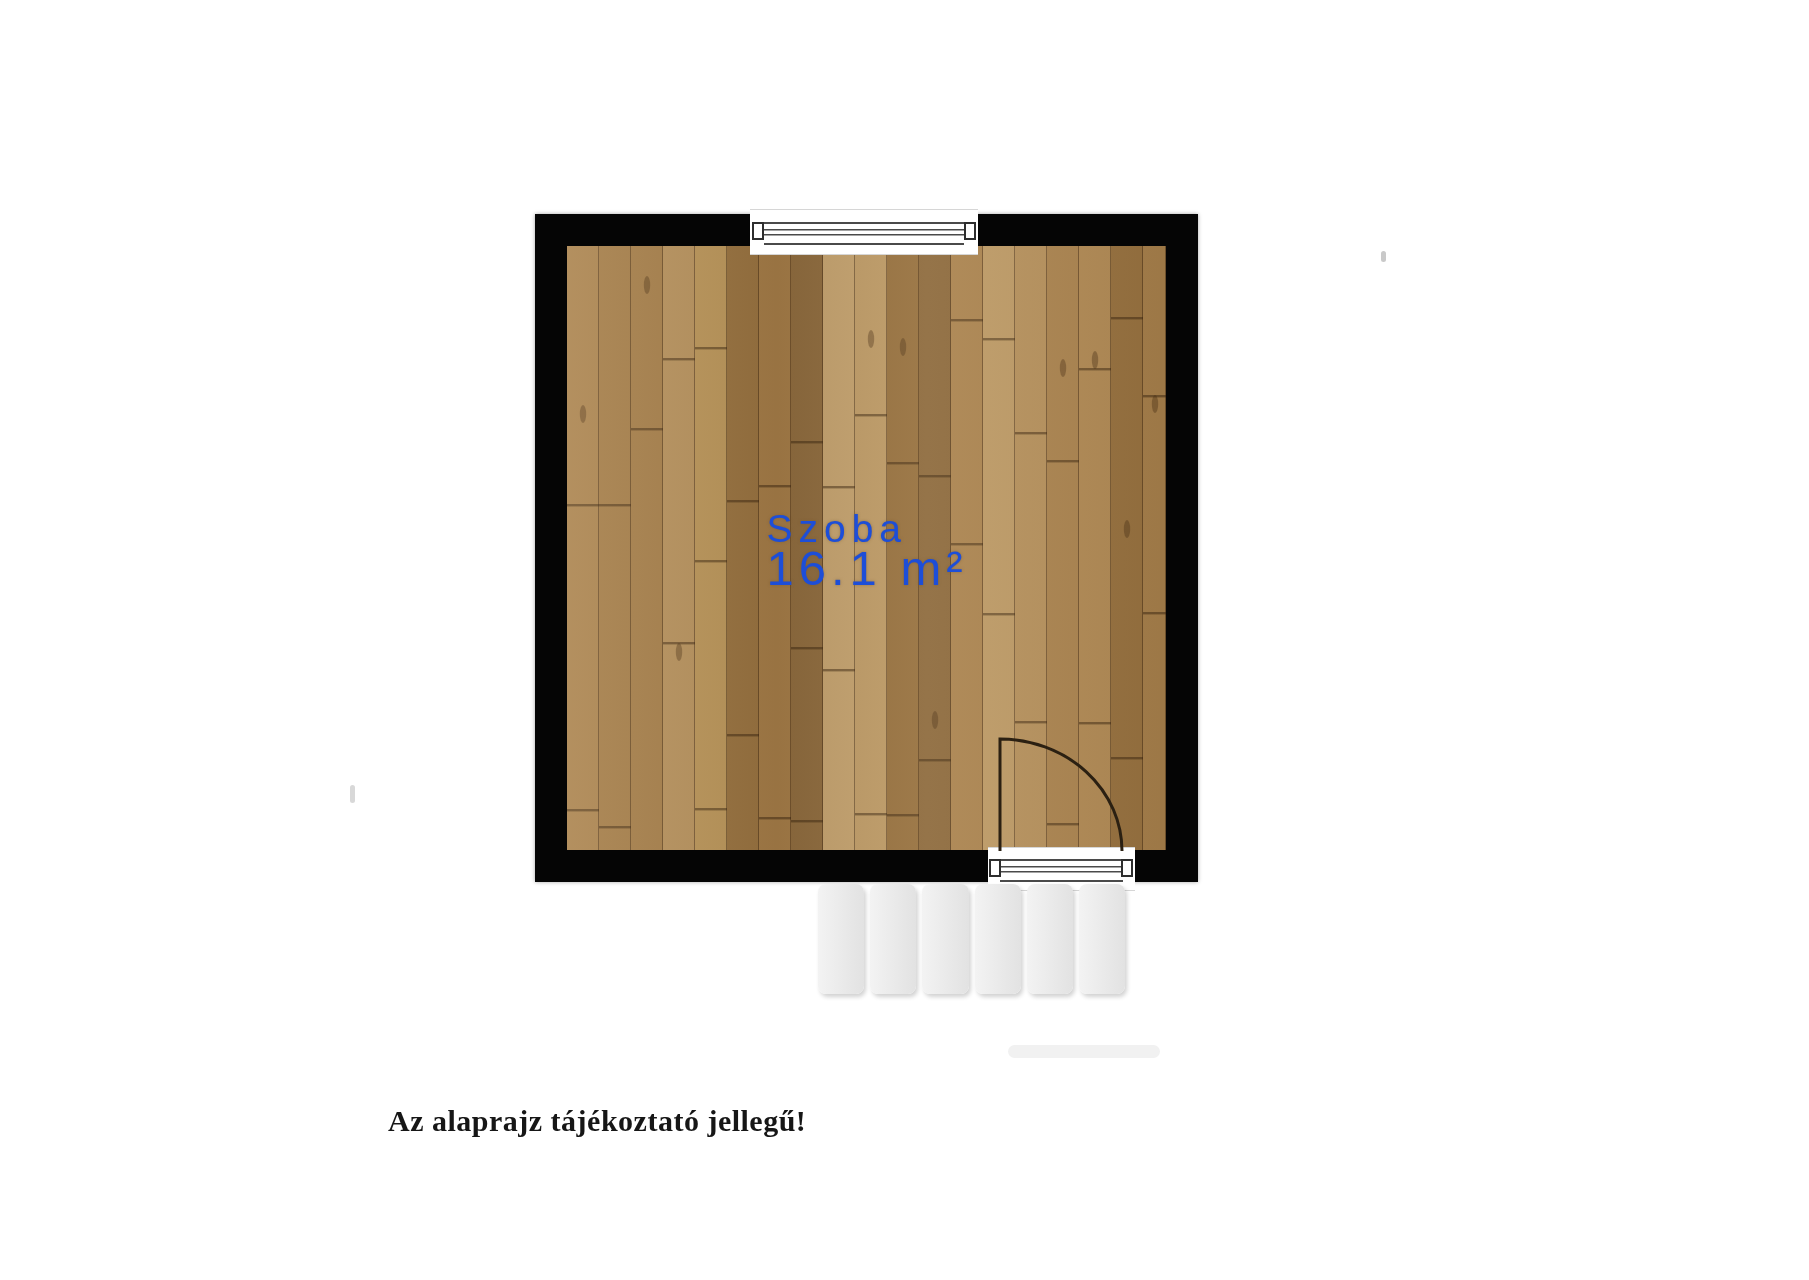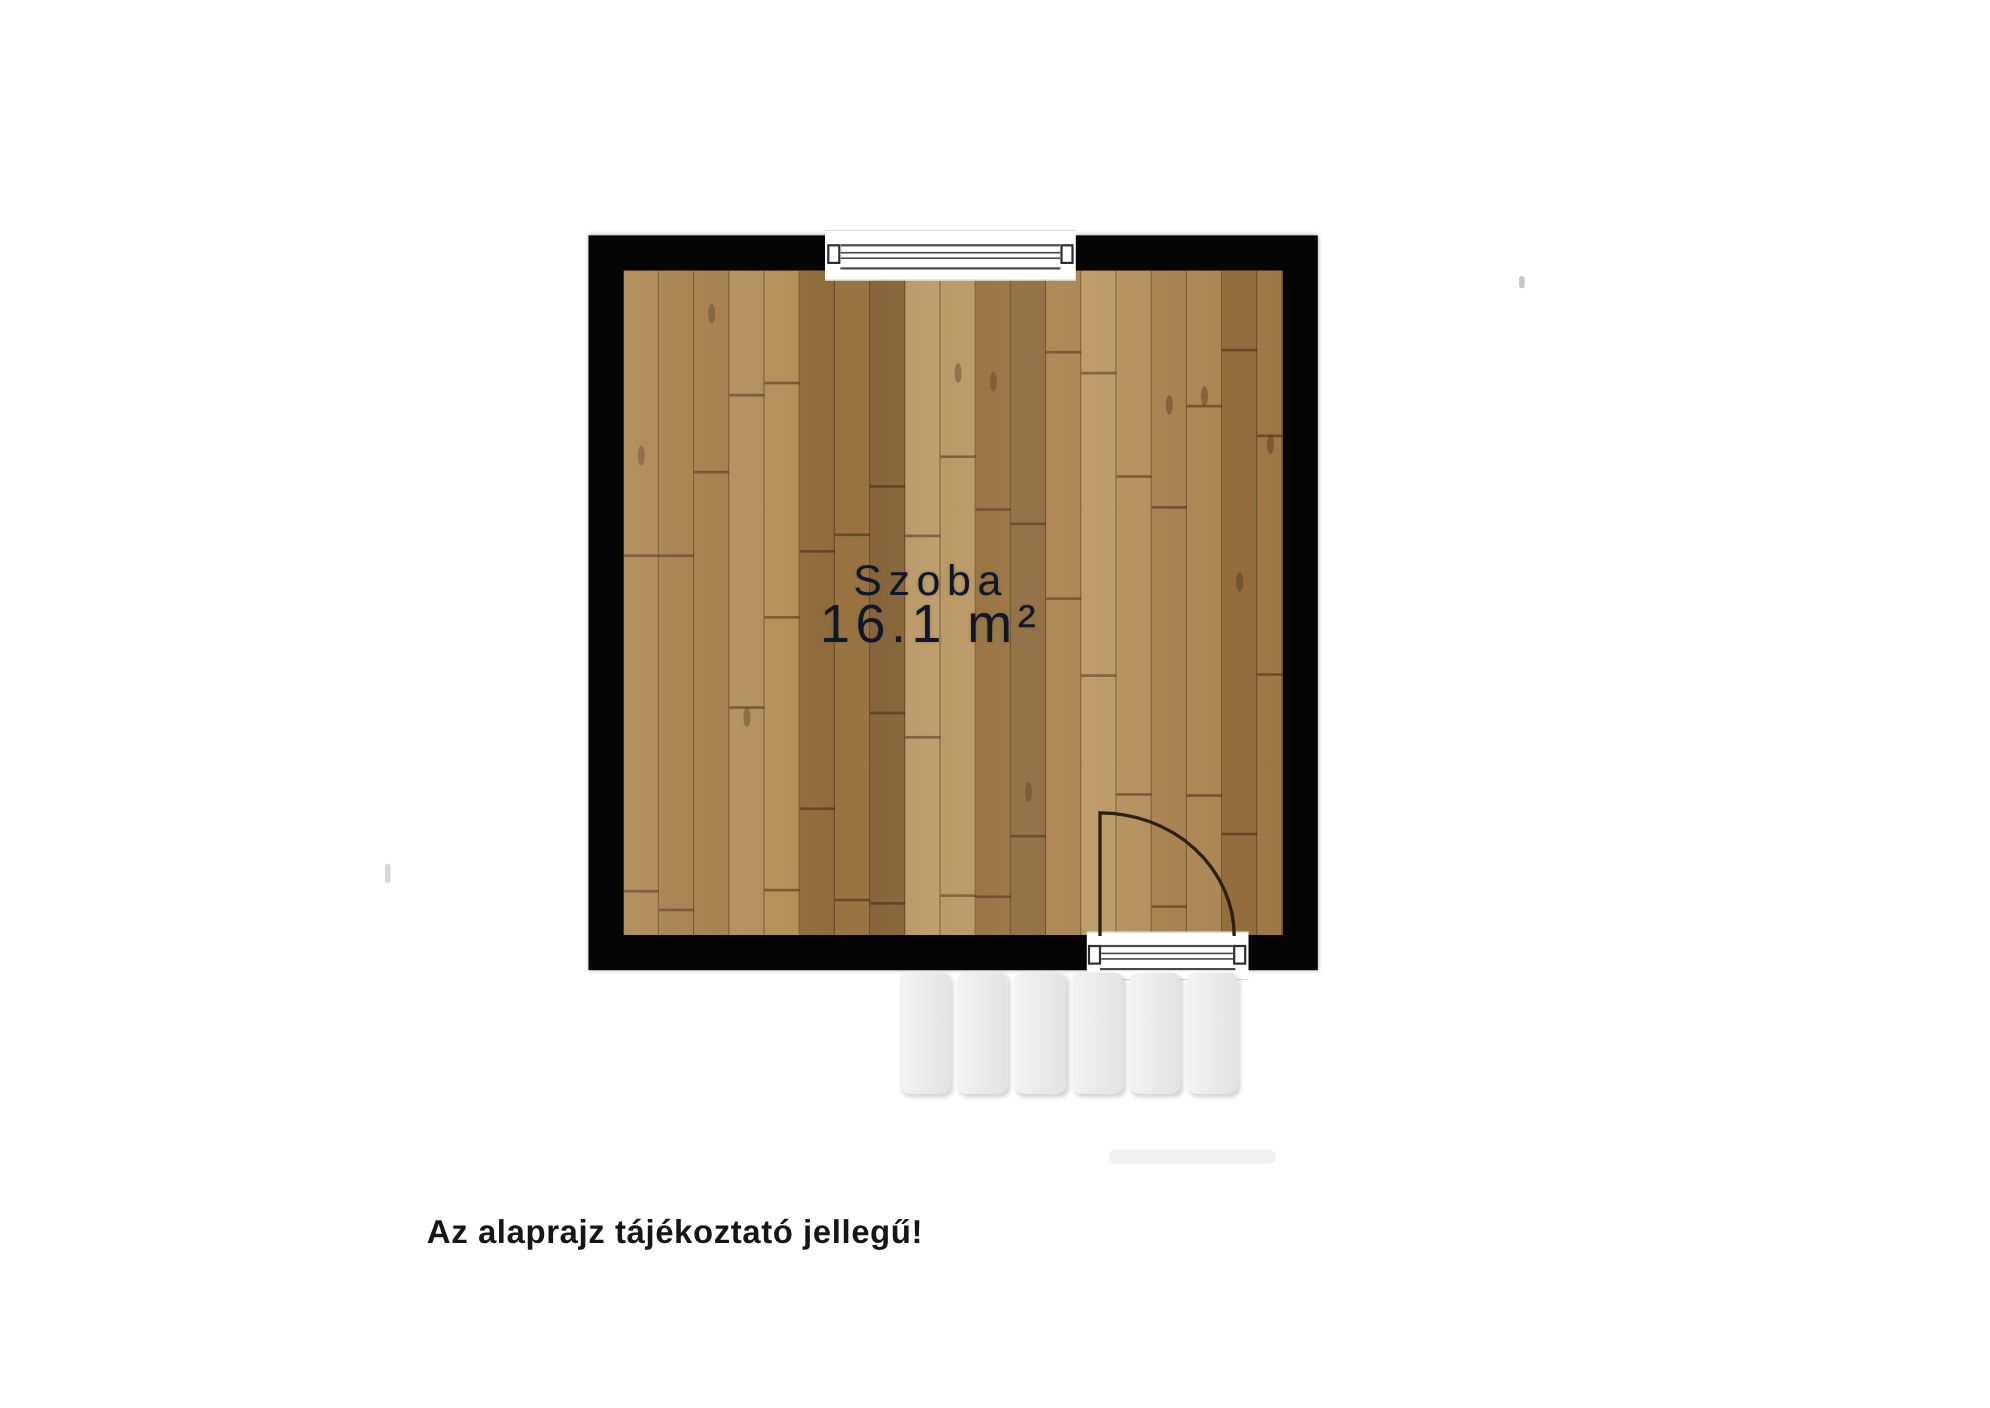--- a/index.html
+++ b/index.html
@@ -10,43 +10,43 @@
   .plan{position:absolute;left:535px;top:214px;width:663px;height:668px;background:#050505;
         box-shadow:0 0 4px rgba(0,0,0,0.35);}
 
   
   .floor{position:absolute;left:32px;top:32px;width:599px;height:604px;background:#a8834f;overflow:hidden;}
   .floor svg{display:block;}
   .floor-tint{position:absolute;left:0;top:0;width:100%;height:100%;
         background:linear-gradient(90deg,rgba(255,248,230,0.10),rgba(0,0,0,0.06) 35%,rgba(255,248,230,0.07) 60%,rgba(0,0,0,0.05));}
 
   
-  .room-labels{position:absolute;left:846px;top:509px;transform:translateX(-50%);
-        text-align:center;color:#0f172a;text-shadow:0 0 3px rgba(120,90,45,0.55);white-space:nowrap;}
+  .room-labels{position:absolute;left:867px;top:509px;transform:translateX(-50%);
+        color:#1d4ed8;text-shadow:0 0 3px rgba(120,90,45,0.55);white-space:nowrap;}
   .room-name{font-size:39px;letter-spacing:6px;line-height:40px;}
   .room-area{font-size:49px;letter-spacing:5px;line-height:38px;}
 
   
   .fixture-band{position:absolute;background:#ffffff;border-top:1px solid #d6d6d6;border-bottom:1px solid #d6d6d6;}
   .glazing{position:absolute;border-top:2px solid #4a4a4a;border-bottom:2px solid #4a4a4a;
         background-image:linear-gradient(#4a4a4a,#4a4a4a),linear-gradient(#4a4a4a,#4a4a4a);
         background-size:100% 1.5px;background-position:0 5px,0 10px;background-repeat:no-repeat;}
   .endcap{position:absolute;width:12px;height:18px;background:#ffffff;border:2.5px solid #2e2e2e;box-sizing:border-box;}
 
   .swing{position:absolute;left:0;top:0;pointer-events:none;}
 
   
   .stairs{position:absolute;left:818px;top:884px;width:307px;height:110px;display:flex;}
   .step{flex:1 1 auto;margin-right:6px;border-radius:8px;
         background:linear-gradient(90deg,#f3f3f3,#e7e7e7 70%,#e2e2e2);
         box-shadow:2px 3px 4px rgba(0,0,0,0.18);}
   .step:last-child{margin-right:0;}
 
   
-  .disclaimer{position:absolute;left:388px;top:1104px;font-family:Liberation Sans, sans-serif;
+  .disclaimer{position:absolute;left:388px;top:1104px;font-family:Liberation Serif, serif;
         font-weight:bold;font-size:30px;color:#161616;letter-spacing:0.5px;white-space:nowrap;}
 
   
   .artifact{position:absolute;border-radius:3px;}
   .a1{left:1381px;top:251px;width:5px;height:11px;background:#c9c9c9;}
   .a2{left:350px;top:785px;width:5px;height:18px;background:#d8d8d8;}
   .a3{left:1008px;top:1045px;width:152px;height:13px;background:#f1f1f1;border-radius:7px;}
 </style>
 </head>
 <body>

